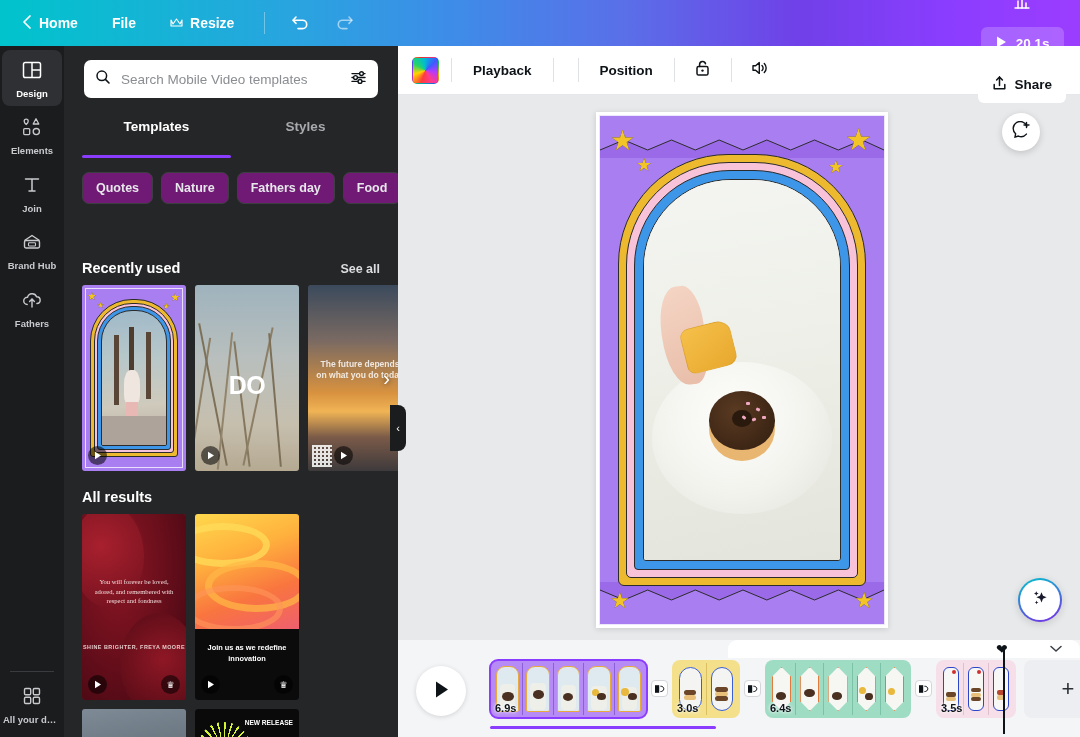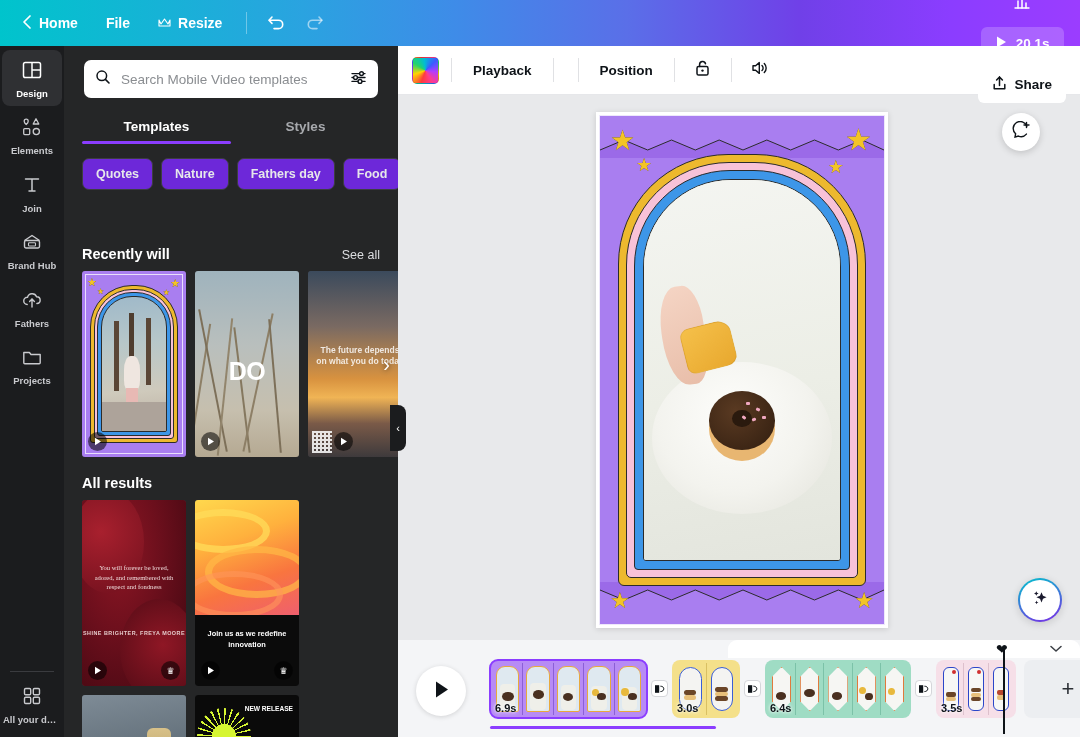--- a/index.html
+++ b/index.html
@@ -10,21 +10,21 @@
     background: #ffffff;
   }
 
   
   .topbar {
     position: absolute; top: 0; left: 0; width: 1080px; height: 46px;
     background: linear-gradient(90deg, #00c4cc 0%, #12b6d4 12%, #2aa3e0 28%, #3e8ce8 42%,
                  #5a6fe8 58%, #7040e8 74%, #8b3dff 88%, #9b3dff 100%);
     display: flex; align-items: center; padding: 0 10px; z-index: 40;
   }
-  .tb-left { display: flex; align-items: center; gap: 4px; }
+  .tb-left { display: flex; align-items: center; gap: 10px; }
   .tb-item {
     display: flex; align-items: center; gap: 7px;
     color: #fff; font-size: 14px; font-weight: 700;
     padding: 7px 12px; border-radius: 6px; cursor: pointer; white-space: nowrap;
   }
   .tb-div { width: 1px; height: 22px; background: rgba(255,255,255,.35); margin: 0 8px; }
   .tb-icobtn {
     width: 34px; height: 34px; border-radius: 6px; display: flex;
     align-items: center; justify-content: center; cursor: pointer;
   }
@@ -77,39 +77,39 @@
     border-radius: 7px; padding: 0 11px; height: 38px;
   }
   .search-box input {
     flex: 1; border: none; outline: none; font-size: 13.5px;
     font-family: "Liberation Sans", sans-serif; color: #0f172a; background: transparent;
   }
   .search-box input::placeholder { color: #8a8d91; }
   .tabs { display: flex; padding: 8px 0 0; margin: 0 18px; }
   .tab {
     flex: 1; text-align: center; font-size: 13.5px; font-weight: 700;
-    color: #a7a9ad; padding: 9px 0 10px; cursor: pointer; position: relative;
+    color: #a7a9ad; padding: 9px 0 24px; cursor: pointer; position: relative;
   }
   .tab.active { color: #fff; }
   .tab.active::after {
     content: ''; position: absolute; left: 0; right: 0; bottom: 0;
     height: 3px; background: #8b3dff; border-radius: 2px;
   }
   .chips { display: flex; gap: 8px; padding: 14px 18px 0; align-items: center; overflow: hidden; }
   .chip {
-    background: #6d28d9; color: #e6e7ea; font-size: 12.5px; font-weight: 600;
+    background: #701a75; color: #e6e7ea; font-size: 12.5px; font-weight: 600;
     padding: 8px 13px; border-radius: 7px; white-space: nowrap; cursor: pointer;
     border: 1px solid #3d3e41;
   }
   .sec-head {
     display: flex; align-items: baseline; justify-content: space-between;
     padding: 18px 18px 9px;
   }
   .sec-title { color: #fff; font-size: 14.5px; font-weight: 700; }
-  .sec-link { color: #dcdde0; font-size: 12.5px; font-weight: 400; cursor: pointer; margin-top: 40px; }
+  .sec-link { color: #dcdde0; font-size: 12.5px; font-weight: 700; cursor: pointer; margin-top: 40px; }
   .row-strip { display: flex; gap: 9px; padding: 0 18px; position: relative; }
   .thumb {
     width: 104px; height: 186px; border-radius: 3px; overflow: hidden;
     position: relative; flex-shrink: 0; cursor: pointer; background: #3a3b3e;
   }
   .thumb-badge-play {
     position: absolute; left: 6px; bottom: 6px; width: 19px; height: 19px;
     border-radius: 50%; background: rgba(0,0,0,.55);
     display: flex; align-items: center; justify-content: center;
   }
@@ -388,28 +388,20 @@
   </div>
   <div class="rail-item">
     <span>
       <svg width="22" height="22" viewBox="0 0 22 22">
           <path d="M6.2 15.5a3.6 3.6 0 01.3-7.2 4.8 4.8 0 019.1-.6 3.4 3.4 0 01.3 6.8" stroke="currentColor" stroke-width="1.4" fill="none" stroke-linecap="round"></path>
           <path d="M11 18V10M11 10l-2.4 2.5M11 10l2.4 2.5" stroke="currentColor" stroke-width="1.4" fill="none" stroke-linecap="round" stroke-linejoin="round"></path>
         </svg>
     </span>
     <span class="rail-label">Fathers</span>
   </div>
-  <div class="rail-item">
-    <span>
-      <svg width="22" height="22" viewBox="0 0 22 22">
-          <path d="M2.8 6.5h5.6l1.6 2h9.2v8.2a1 1 0 01-1 1H3.8a1 1 0 01-1-1z" stroke="currentColor" stroke-width="1.4" fill="none" stroke-linejoin="round"></path>
-        </svg>
-    </span>
-    <span class="rail-label">Projects</span>
-  </div>
 
   <div class="rail-bottom">
     <div class="rail-sep"></div>
     <div class="rail-item">
       <span>
         <svg width="22" height="22" viewBox="0 0 22 22">
             <rect x="3.5" y="3.5" width="6.2" height="6.2" rx="1.2" stroke="currentColor" stroke-width="1.4" fill="none"></rect>
             <rect x="12.3" y="3.5" width="6.2" height="6.2" rx="1.2" stroke="currentColor" stroke-width="1.4" fill="none"></rect>
             <rect x="3.5" y="12.3" width="6.2" height="6.2" rx="1.2" stroke="currentColor" stroke-width="1.4" fill="none"></rect>
             <rect x="12.3" y="12.3" width="6.2" height="6.2" rx="1.2" stroke="currentColor" stroke-width="1.4" fill="none"></rect>
@@ -449,21 +441,21 @@
 
   <div class="chips">
     <div class="chip">Quotes</div>
     <div class="chip">Nature</div>
     <div class="chip">Fathers day</div>
     <div class="chip">Food</div>
 
   </div>
 
   <div class="sec-head">
-    <div class="sec-title">Recently will</div>
+    <div class="sec-title">Recently used</div>
     <div class="sec-link">See all</div>
   </div>
 
   <div class="row-strip">
 
     <div class="thumb">
       <div style="position:absolute;inset:0;background:#a97ef0;"></div>
       <div style="position:absolute;inset:3px;border:1px solid #e9defc;"></div>
       <div style="position:absolute;left:8px;right:8px;top:14px;bottom:14px;background:#edb92e;border-radius:42px 42px 3px 3px;border:1px solid #2b2b2b;"></div>
       <div style="position:absolute;left:12px;right:12px;top:18px;bottom:18px;background:#f8c2d8;border-radius:38px 38px 3px 3px;border:1px solid #2b2b2b;"></div>

